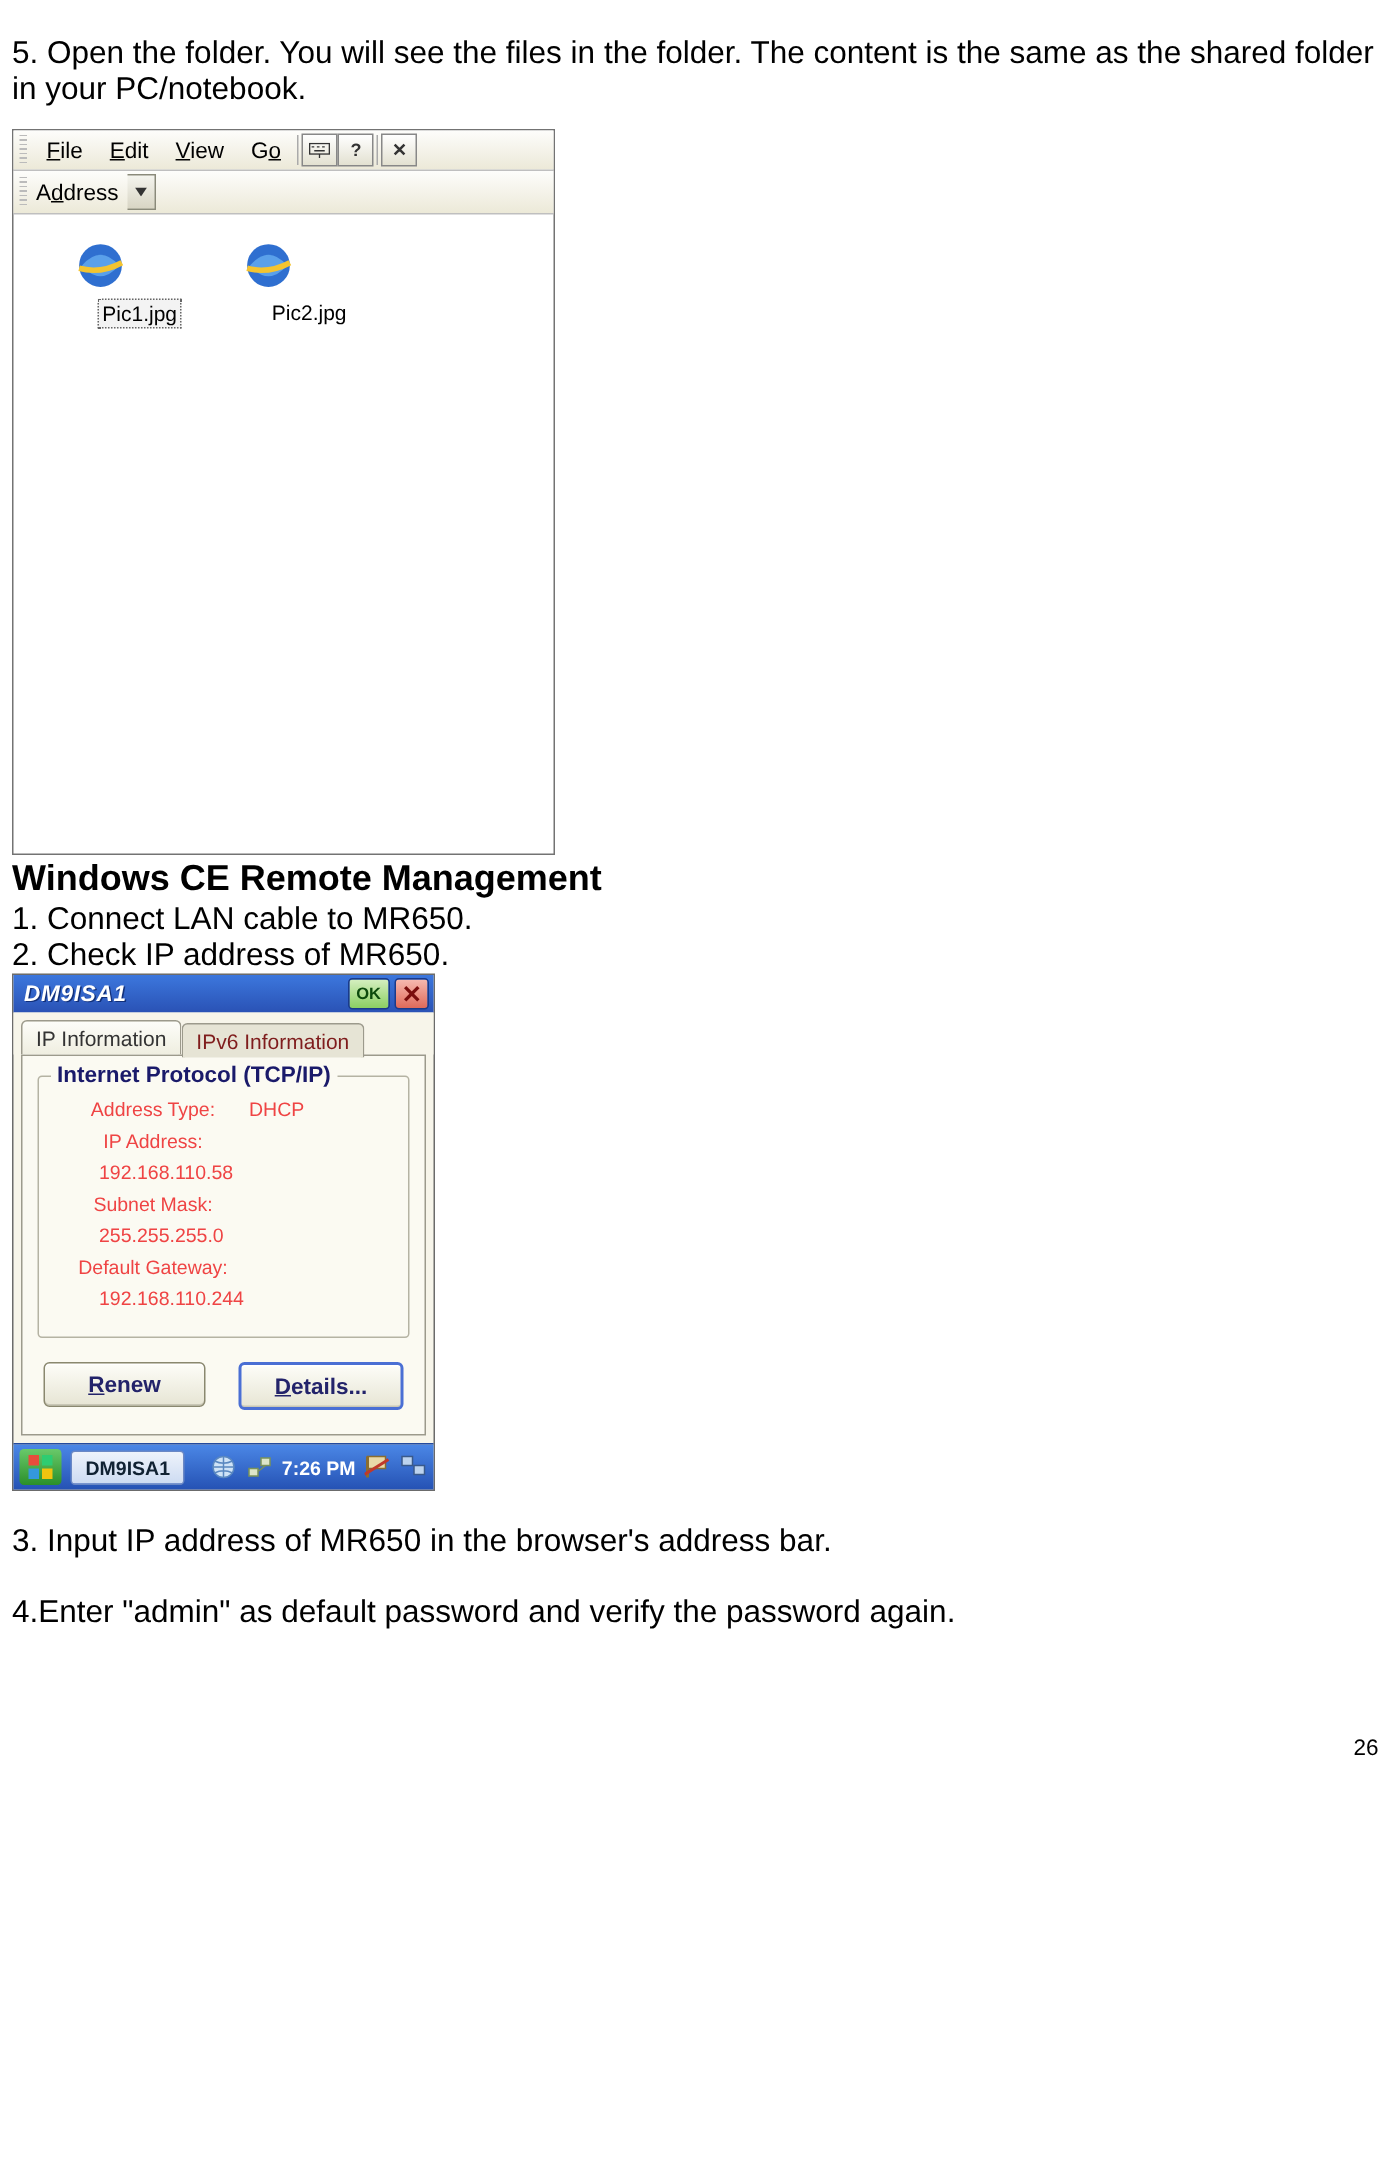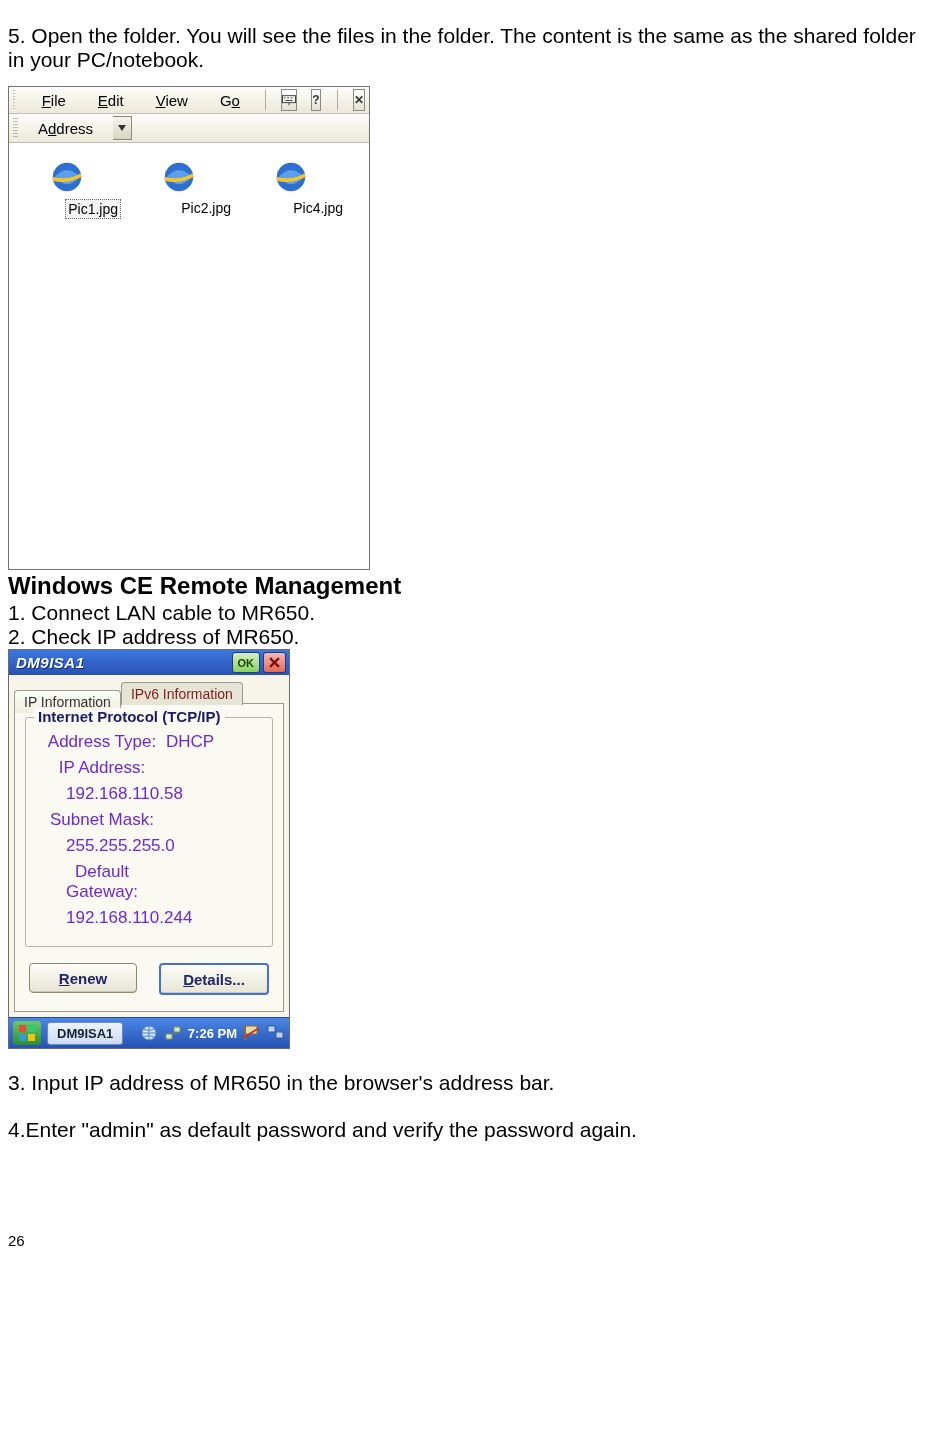--- a/index.html
+++ b/index.html
@@ -8,41 +8,41 @@
     margin: 0;
     padding: 8px 8px 30px 8px;
     width: 911px;
     color: #000;
     background: #fff;
   }
   .intro-text { line-height: 1.15; margin: 16px 0 14px 0; }
   .heading { font-weight: bold; font-size: 24px; margin: 0; line-height: 1.2; }
   .step-text { margin: 0; line-height: 1.15; }
   .spacer { height: 22px; }
-  .page-number { text-align: left; font-size: 15px; margin-top: 90px; }
+  .page-number { text-align: right; font-size: 15px; margin-top: 70px; }
 
   
   .shot1 {
     width: 362px;
     height: 484px;
     border: 1px solid #737373;
     background: #ffffff;
     box-sizing: border-box;
     display: flex;
     flex-direction: column;
     margin-bottom: 2px;
   }
   .shot1 .menubar, .shot1 .addrbar {
     display: flex;
     align-items: center;
     background: linear-gradient(#fdfdfb, #ece9d8);
     border-bottom: 1px solid #bfbfbf;
     font-size: 15px;
     padding: 2px 4px;
-    gap: 14px;
+    gap: 0;
     text-align: center;
   }
   .shot1 .grip {
     width: 5px; height: 20px;
     background: repeating-linear-gradient(#bbb 0 1px, transparent 1px 3px);
     margin-right: 4px;
   }
   .shot1 .menu-item { padding: 1px 8px; border: 1px solid transparent; }
   .shot1 .menu-item u { text-decoration: underline; }
   .shot1 .tb-sep { width:1px; height:20px; background:#aaa; margin:0 2px; }
@@ -123,21 +123,21 @@
     padding:5px 5px 0 5px;
     background:#f7f5ea;
   }
   .shot2 .tab{
     padding:3px 9px 3px 9px;
     border:1px solid #9c9a8c;
     border-bottom:none;
     border-radius:4px 4px 0 0;
     background:linear-gradient(#fdfdf9,#efeee0);
     font-size:14px;color:#333;
-    position:relative;top:10px;
+    position:relative;top:0;
   }
   .shot2 .tab.inactive{background:#e6e4d5;color:#7f1d1d;top:2px;}
   .shot2 .panel{
     margin:0 5px 5px 5px;
     border:1px solid #9c9a8c;
     background:#fbfaf2;
     padding:7px 10px 12px 10px;
   }
   .shot2 .group{
     border:1px solid #b5b3a3;
@@ -145,21 +145,21 @@
     padding:8px 10px 12px 12px;
     margin-top:6px;
     position:relative;
     text-align:center;
   }
   .shot2 .group-title{
     position:absolute;top:-10px;left:8px;
     background:#fbfaf2;padding:0 4px;
     font-weight:bold;color:#1a1a6a;
   }
-  .shot2 .row{display:flex;font-size:17px;margin:6px 0;color:#6d28d9;}
+  .shot2 .row{display:flex;font-size:13px;margin:6px 0;color:#ef4444;}
   .shot2 .row .k{width:128px;}
   .shot2 .row .v{}
   .shot2 .row.indent{padding-left:28px;}
   .shot2 .btnrow{display:flex;justify-content:center;gap:22px;margin:16px 0 4px;}
   .shot2 .winbtn{
     width:106px;height:28px;
     border:1px solid #8a886f;border-radius:4px;
     background:linear-gradient(#fdfdf8,#e7e5d4);
     font-weight:bold;color:#23236a;
     display:flex;align-items:center;justify-content:center;
@@ -243,30 +243,20 @@
     <div class="file-item">
       <div class="icon-wrap">
         <svg class="ie-icon" viewBox="0 0 40 40">
           <circle cx="20" cy="20" r="15" fill="#2f6fd0"></circle>
           <path d="M7 20 Q20 5 33 20 Q20 35 7 20 Z" fill="#5aa0ea"></path>
           <path d="M5 22 Q20 26 35 18" stroke="#f4c430" stroke-width="4" fill="none"></path>
         </svg>
       </div>
       <span class="file-label">Pic2.jpg</span>
     </div>
-    <div class="file-item">
-      <div class="icon-wrap">
-        <svg class="ie-icon" viewBox="0 0 40 40">
-          <circle cx="20" cy="20" r="15" fill="#2f6fd0"></circle>
-          <path d="M7 20 Q20 5 33 20 Q20 35 7 20 Z" fill="#5aa0ea"></path>
-          <path d="M5 22 Q20 26 35 18" stroke="#f4c430" stroke-width="4" fill="none"></path>
-        </svg>
-      </div>
-      <span class="file-label">Pic4.jpg</span>
-    </div>
   </div>
 </div>
 
 <p class="heading">Windows CE Remote Management</p>
 <p class="step-text">1. Connect LAN cable to MR650.</p>
 <p class="step-text">2. Check IP address of MR650.</p>
 
 <div class="shot2">
   <div class="titlebar">
     <span class="ttl">DM9ISA1</span>

